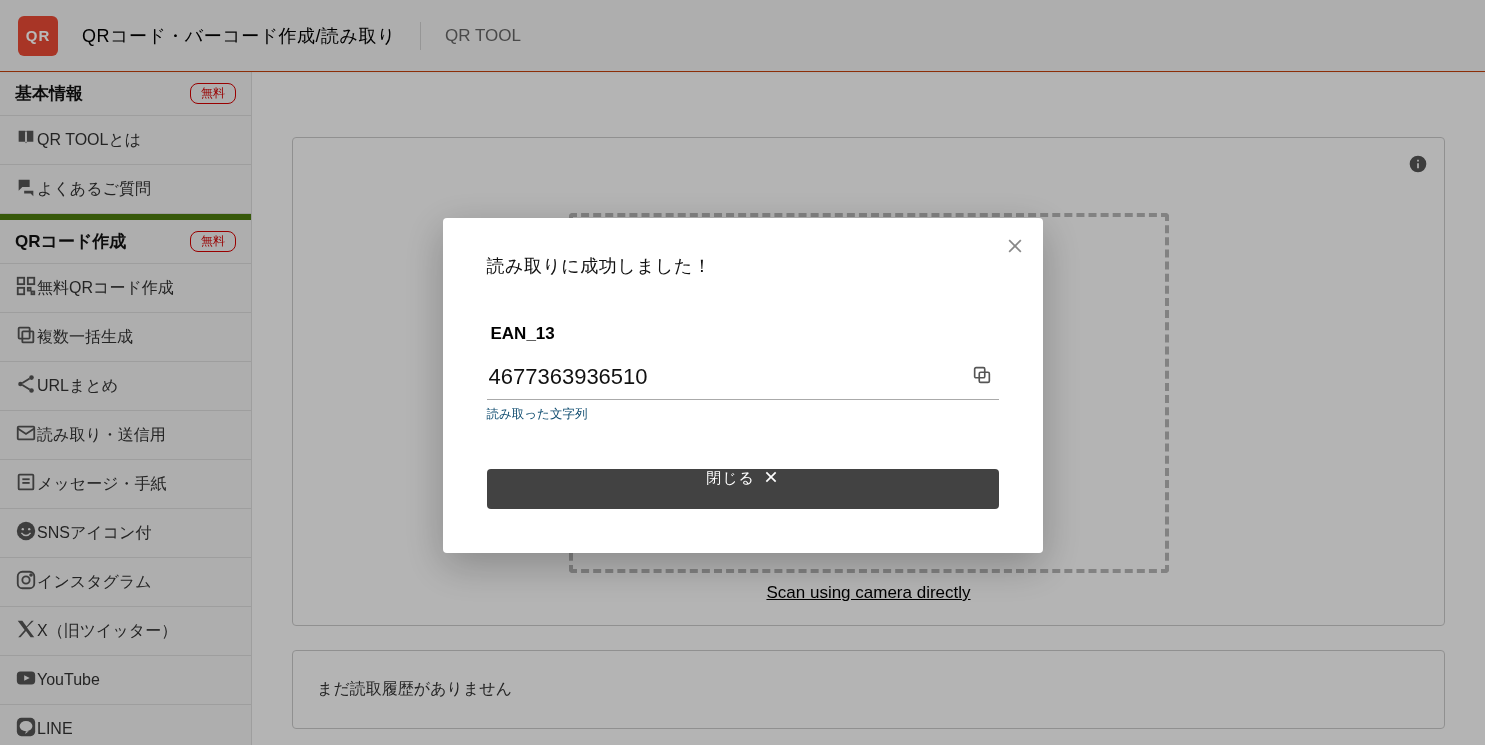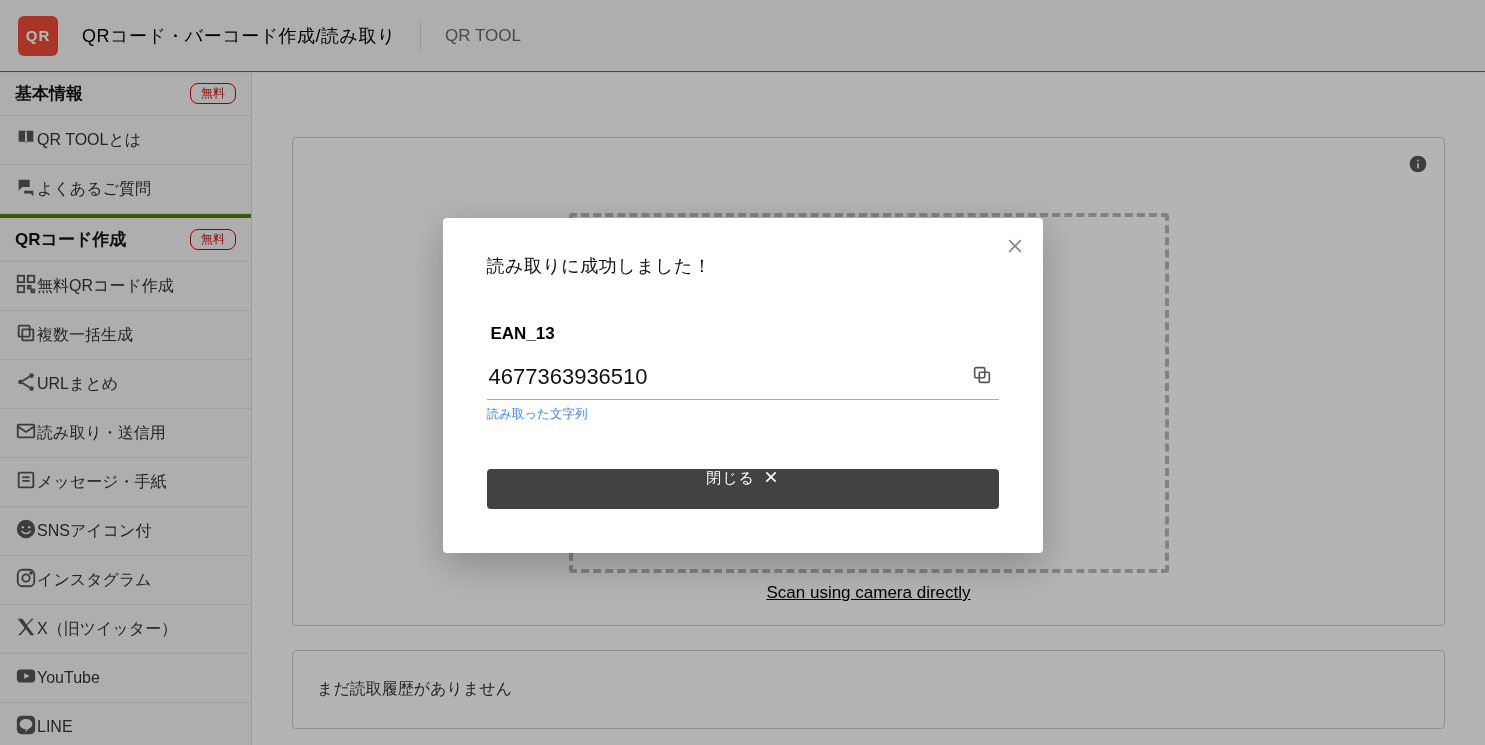--- a/index.html
+++ b/index.html
@@ -58,21 +58,21 @@
       overflow-y:auto;
     }
     .sidebar::-webkit-scrollbar { width:8px; }
     .sidebar::-webkit-scrollbar-thumb { background:#b8b8b8; border-radius:4px; }
     .sidebar::-webkit-scrollbar-track { background:#e0e0e0; }
     .section-head {
       display:flex; align-items:center; justify-content:space-between;
       padding:10px 15px 10px 15px;
       font-size:17px; font-weight:600; color:#111;
       border-bottom:1px solid #dcdcdc;
-      border-top:4px solid #4d7c0f;
+      border-top:6px solid #4d7c0f;
     }
     .section-head:first-child{border-top:none;font-family:Liberation Mono, monospace;}
     .free-badge {
       font-size:12px;
       color:#d40000;
       border:1.5px solid #d40000;
       border-radius:8px;
       padding:1px 10px;
       font-weight:500;
     }
@@ -168,21 +168,21 @@
     .result-type { font-size:17px; font-weight:600; margin:46px 0 0 4px; }
     .result-field {
       margin-top:12px;
       border-bottom:1px solid #aaa;
       display:flex; align-items:center;
       justify-content:space-between;
       padding:4px 2px 6px;
     }
     .result-value { font-size:22px; color:#111; }
     .copy-btn { background:none;border:none;cursor:pointer;color:#555; padding:4px;}
-    .result-help { font-size:12.5px; color:#3b82f6; margin-top:6px; }
+    .result-help { font-size:12.5px; color:#0c4a6e; margin-top:6px; }
     .close-btn {
       margin-top:46px;
       width:100%;
       height:40px;
       background:#424242;
       color:#fff;
       border:none;
       border-radius:4px;
       font-size:15px;
       letter-spacing:1px;

